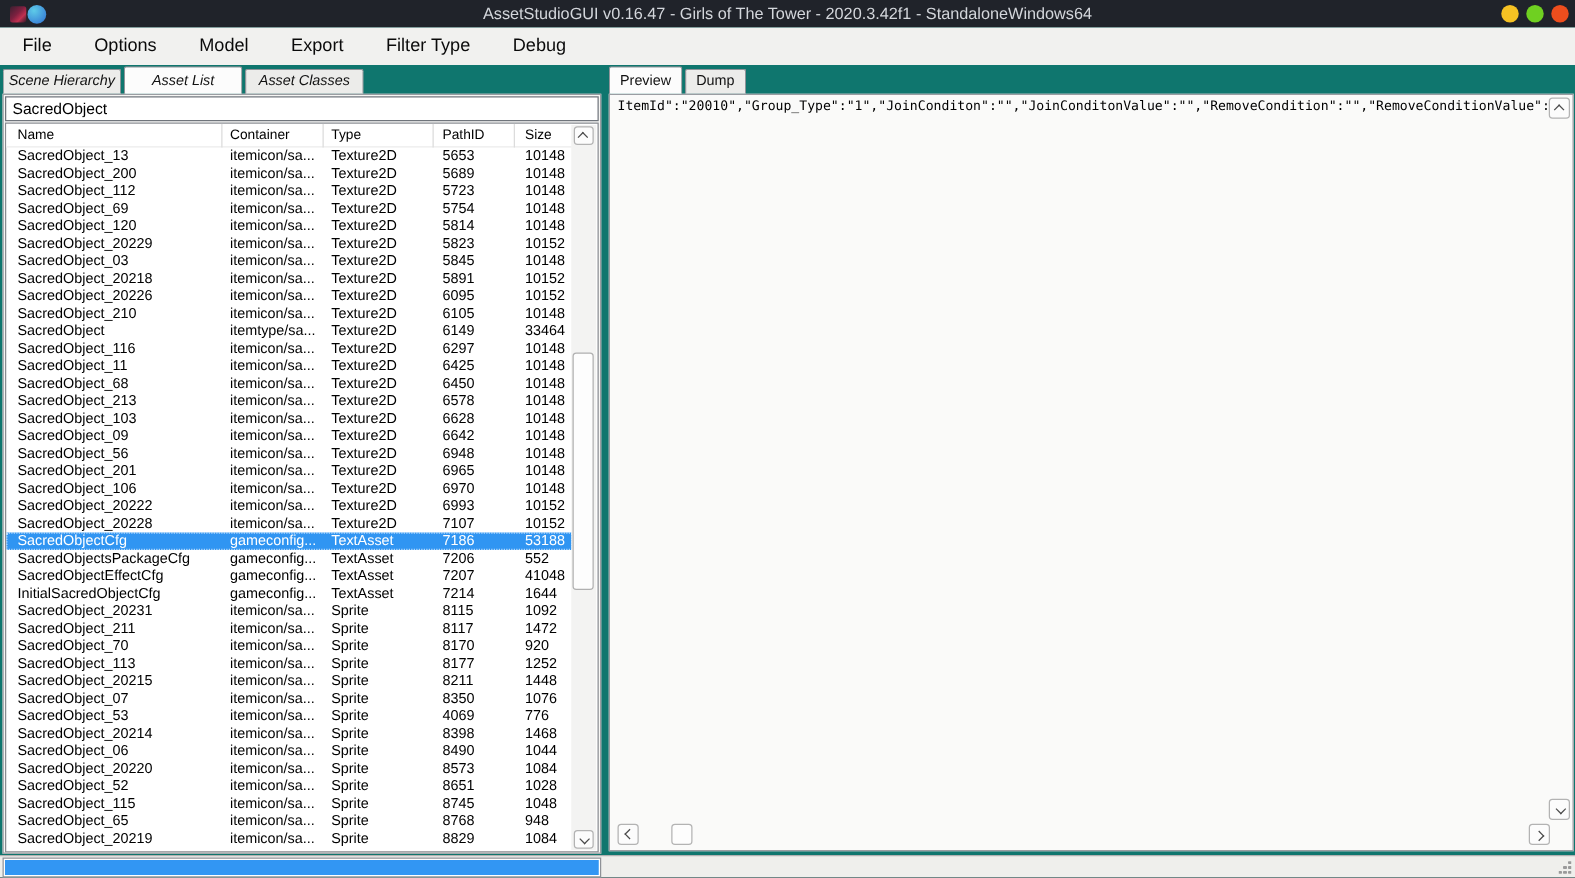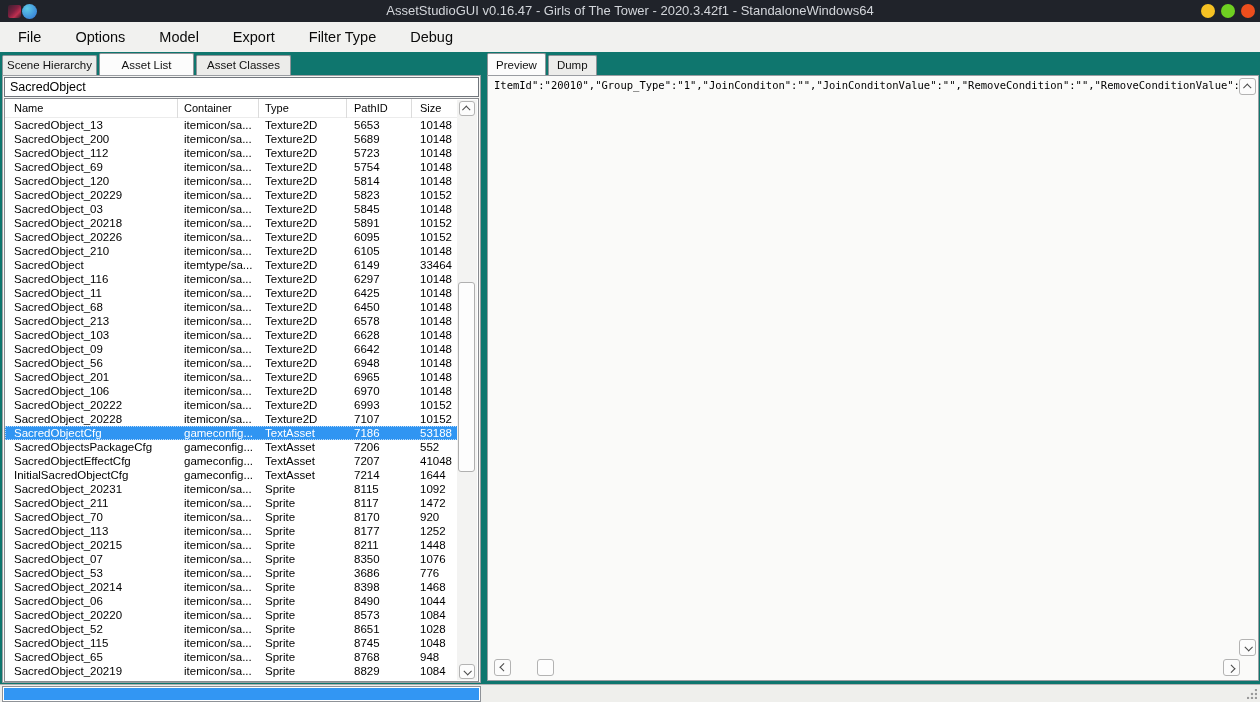--- a/index.html
+++ b/index.html
@@ -25,21 +25,21 @@
   .menubar { position:absolute; left:0; top:22px; width:1260px; height:30px; background:#f1f1ef;
     display:flex; align-items:stretch; padding-left:1px; }
   .menu-item { padding:0 17px; line-height:30px; font-size:14.5px; color:#0a0a0a; cursor:default; }
   
   .tabstrip { position:absolute; top:53px; height:22px; display:flex; align-items:flex-end; gap:2px; }
   .left-tabs { left:2px; width:479px; }
   .right-tabs { left:487px; width:772px; }
   .tab { height:20px; line-height:19px; background:#ececea; border:1px solid #8f9499; border-bottom:none;
     border-radius:2px 2px 0 0; font-size:11.5px; text-align:center; padding:0 8px; color:#111;
     position:relative; z-index:1; }
-  .left-tabs .tab { width:95px; padding:0; }
+  .left-tabs .tab { width:95px; padding:0;font-style:italic; }
   .tab.selected { height:22px; line-height:22px; background:#fcfcfc; z-index:3; }
   
   .left-panel { position:absolute; left:2px; top:75px; width:479px; height:608px;
     background:#f6f6f4; border:1px solid #9a9da2; z-index:2; }
   .search { position:absolute; left:1px; top:1px; width:475px; height:20px; background:#fff;
     border:1px solid #70757c; font-family:"Liberation Sans", sans-serif; font-size:12.5px;
     padding:0 0 0 5px; color:#000; outline:none; }
   .listview { position:absolute; left:1px; top:22px; width:475px; height:584px; background:#fff;
     border:1px solid #888b90; overflow:hidden; }
   .thead { position:absolute; left:0; top:0; height:19px; width:453px; background:#fff;
@@ -357,21 +357,21 @@
             <div class="tcell c0">SacredObject_07</div>
             <div class="tcell c1">itemicon/sa...</div>
             <div class="tcell c2">Sprite</div>
             <div class="tcell c3">8350</div>
             <div class="tcell c4">1076</div>
           </div>
           <div class="trow">
             <div class="tcell c0">SacredObject_53</div>
             <div class="tcell c1">itemicon/sa...</div>
             <div class="tcell c2">Sprite</div>
-            <div class="tcell c3">3686</div>
+            <div class="tcell c3">4069</div>
             <div class="tcell c4">776</div>
           </div>
           <div class="trow">
             <div class="tcell c0">SacredObject_20214</div>
             <div class="tcell c1">itemicon/sa...</div>
             <div class="tcell c2">Sprite</div>
             <div class="tcell c3">8398</div>
             <div class="tcell c4">1468</div>
           </div>
           <div class="trow">

